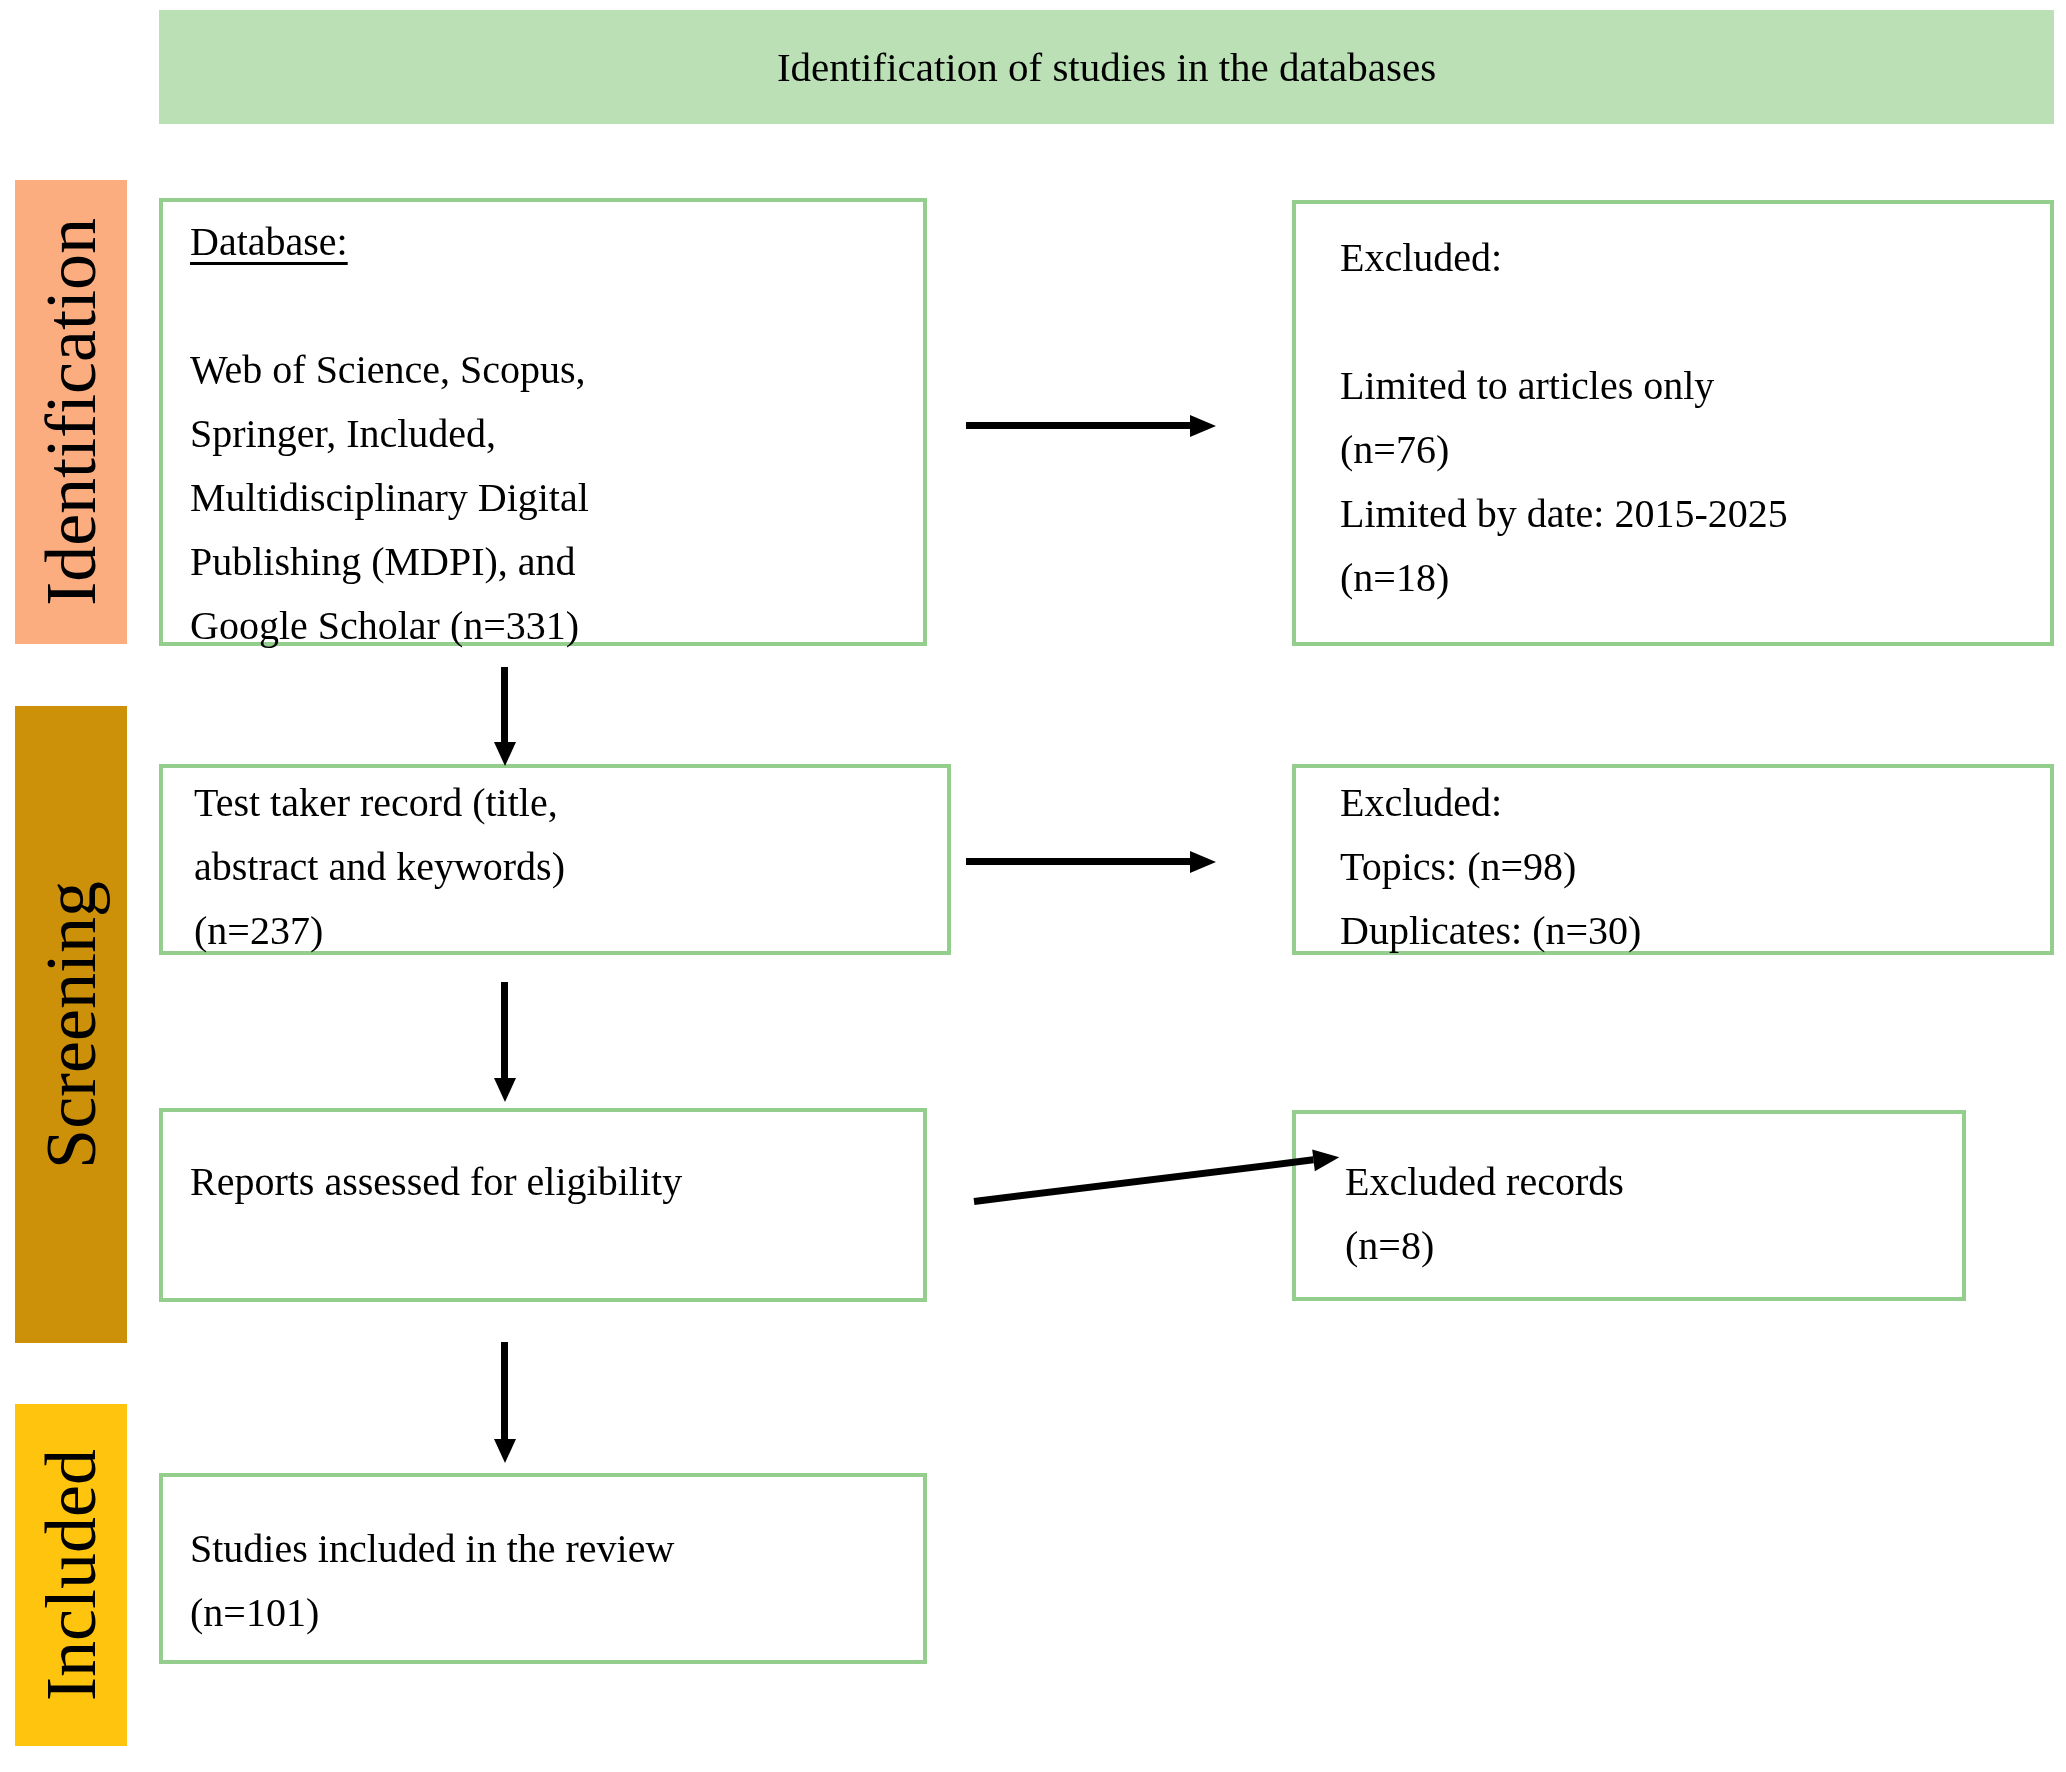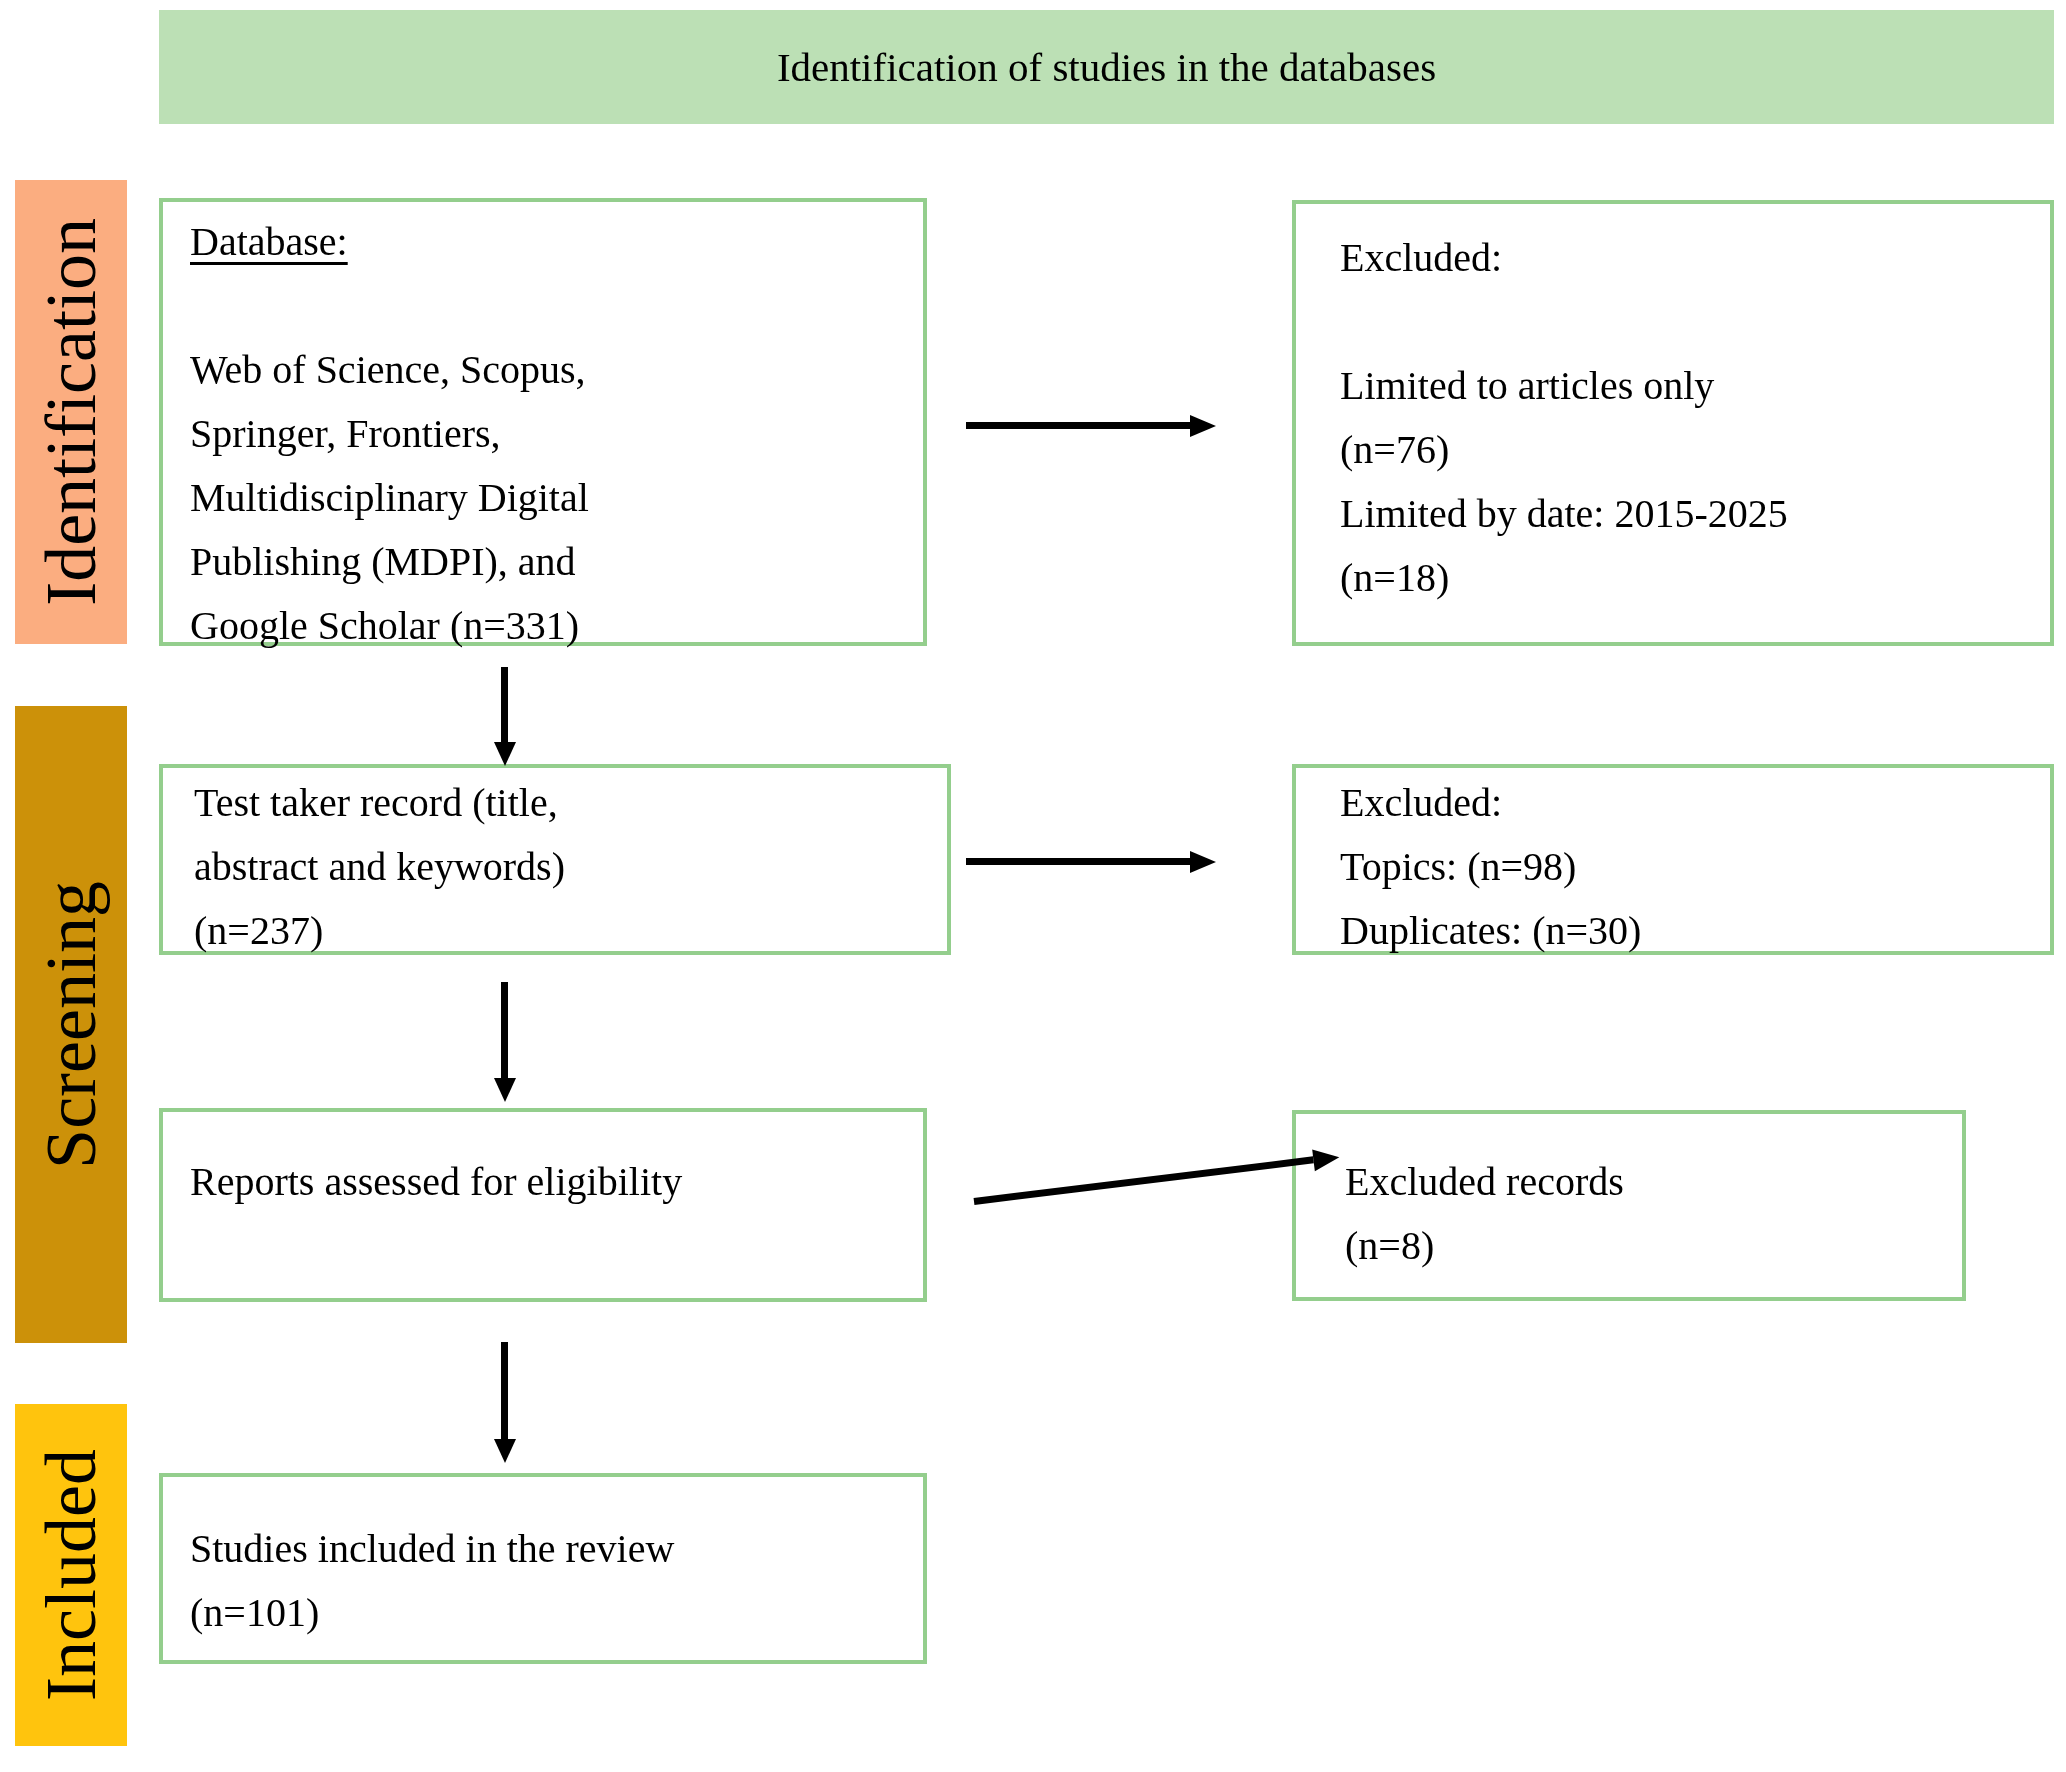--- a/index.html
+++ b/index.html
@@ -109,21 +109,21 @@
     <span class="band-label">Screening</span>
   </div>
   <div class="band" id="band-included">
     <span class="band-label">Included</span>
   </div>
 
   <div class="gbox" id="box-database">
     <div class="line underline">Database:</div>
     <div class="spacer"></div>
     <div class="line">Web of Science, Scopus,</div>
-    <div class="line">Springer, Frontiers,</div>
+    <div class="line">Springer, Included,</div>
     <div class="line">Multidisciplinary Digital</div>
     <div class="line">Publishing (MDPI), and</div>
     <div class="line">Google Scholar (n=331)</div>
   </div>
 
   <div class="gbox" id="box-records">
     <div class="line">Test taker record (title,</div>
     <div class="line">abstract and keywords)</div>
     <div class="line">(n=237)</div>
   </div>

